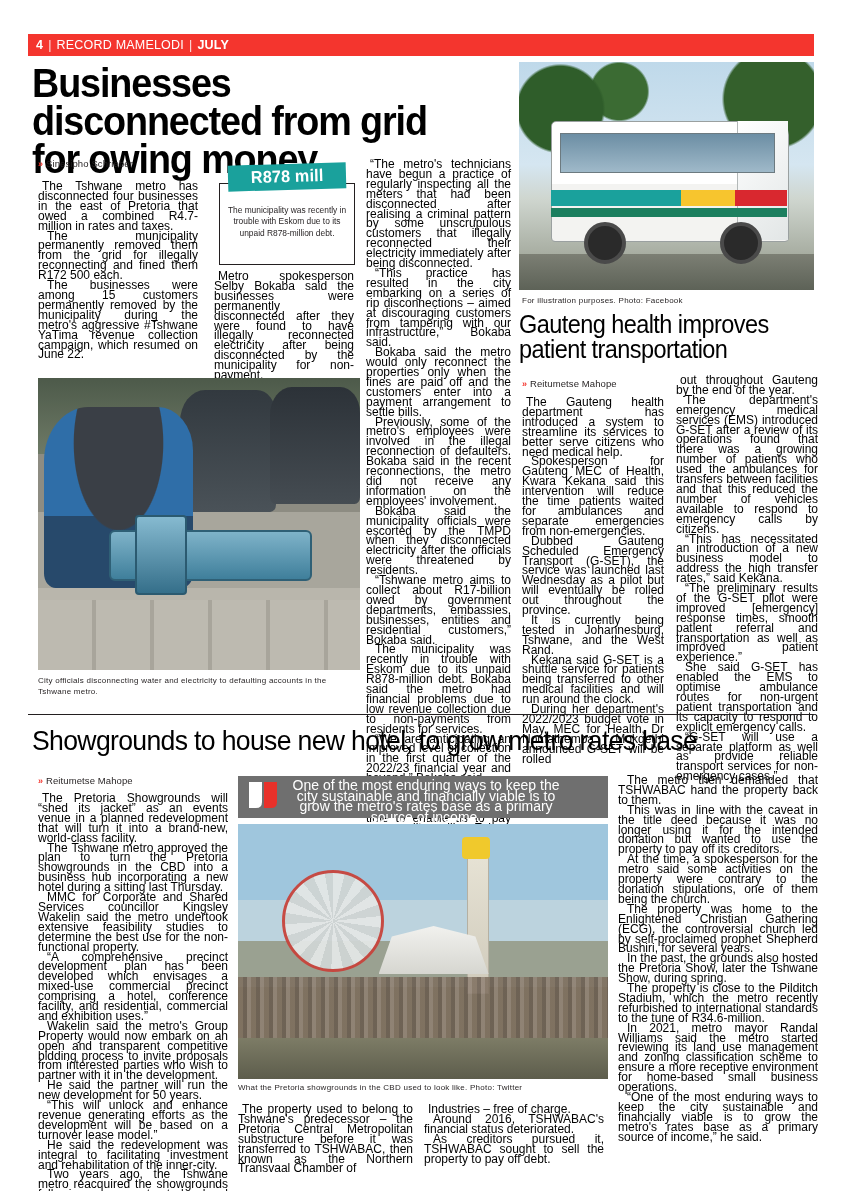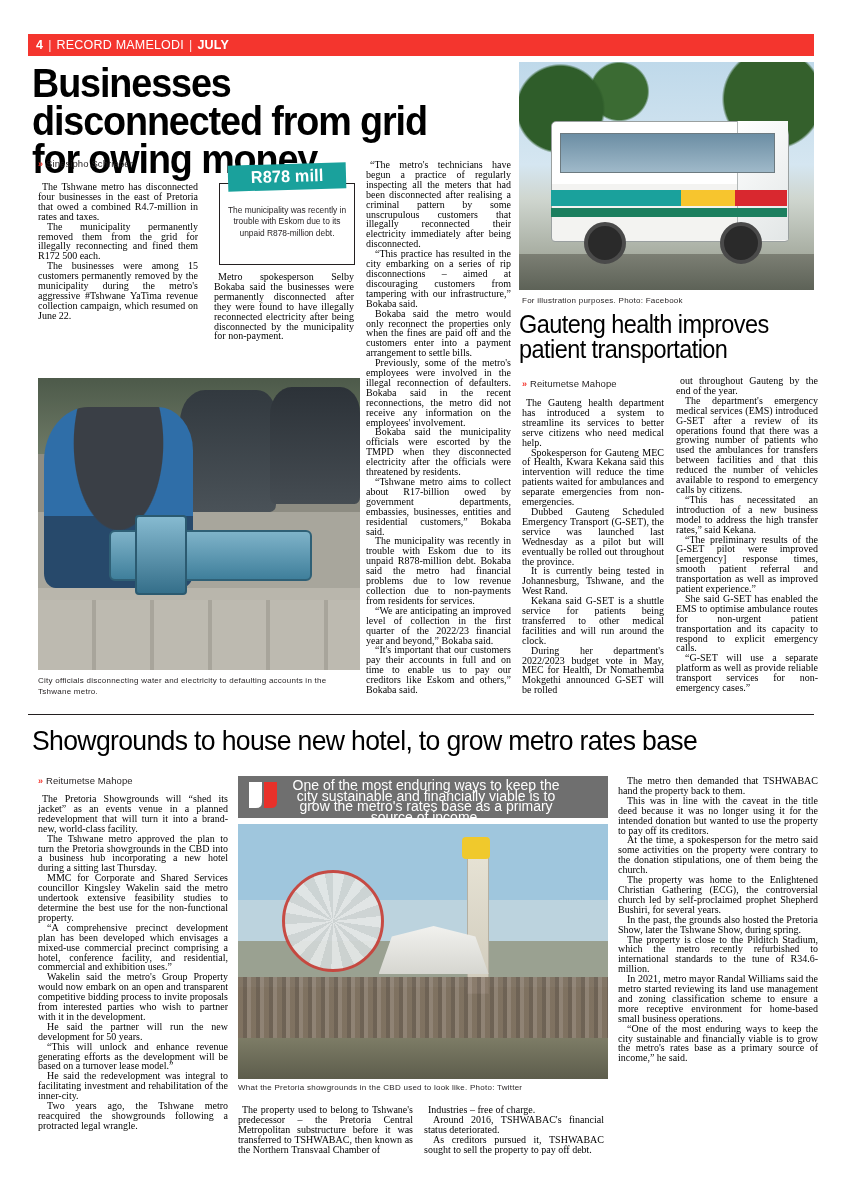--- a/index.html
+++ b/index.html
@@ -35,22 +35,22 @@
 
   
   .byline{
     font-family:"Liberation Sans", sans-serif;
     font-size:9.5px;color:#231f20;letter-spacing:.1px;
     display:flex;align-items:baseline;gap:4px;
   }
   .byline .chev{color:#f4352e;font-size:9px;letter-spacing:-1px;font-weight:bold;}
 
   .body-col{
-    font-family:Liberation Serif, serif;
-    font-size:10px;line-height:9.9px;color:#000;
+    font-family:Liberation Sans, sans-serif;
+    font-size:12px;line-height:9.9px;color:#000;
     text-align:justify;
   }
   .body-col p{margin:0;text-indent:9px;}
   .body-col p.first{text-indent:4px;}
 
   .caption{
     font-family:"Liberation Sans", sans-serif;
     font-size:8px;line-height:10.5px;color:#231f20;letter-spacing:.25px;
   }
 

